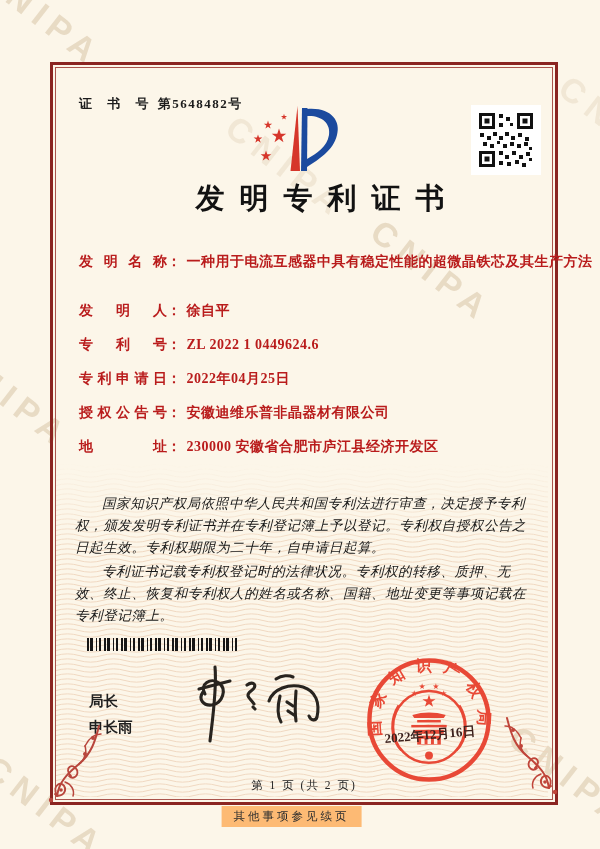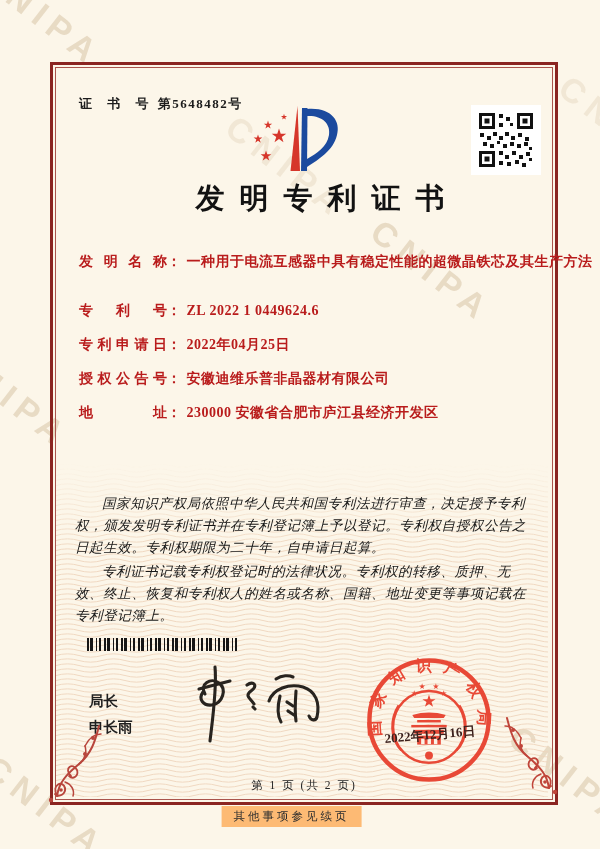--- a/index.html
+++ b/index.html
@@ -158,20 +158,24 @@
     </div>
 
     <div class="title">发明专利证书</div>
 
     <div class="fields">
       <div class="frow gap">
         <span class="flabel">发明名称</span><span class="fcolon">：</span>
         <span class="fvalue">一种用于电流互感器中具有稳定性能的超微晶铁芯及其生产方法</span>
       </div>
       <div class="frow">
+        <span class="flabel">发明人</span><span class="fcolon">：</span>
+        <span class="fvalue">徐自平</span>
+      </div>
+      <div class="frow">
         <span class="flabel">专利号</span><span class="fcolon">：</span>
         <span class="fvalue">ZL 2022 1 0449624.6</span>
       </div>
       <div class="frow">
         <span class="flabel">专利申请日</span><span class="fcolon">：</span>
         <span class="fvalue">2022年04月25日</span>
       </div>
       <div class="frow">
         <span class="flabel">授权公告号</span><span class="fcolon">：</span>
         <span class="fvalue">安徽迪维乐普非晶器材有限公司</span>

